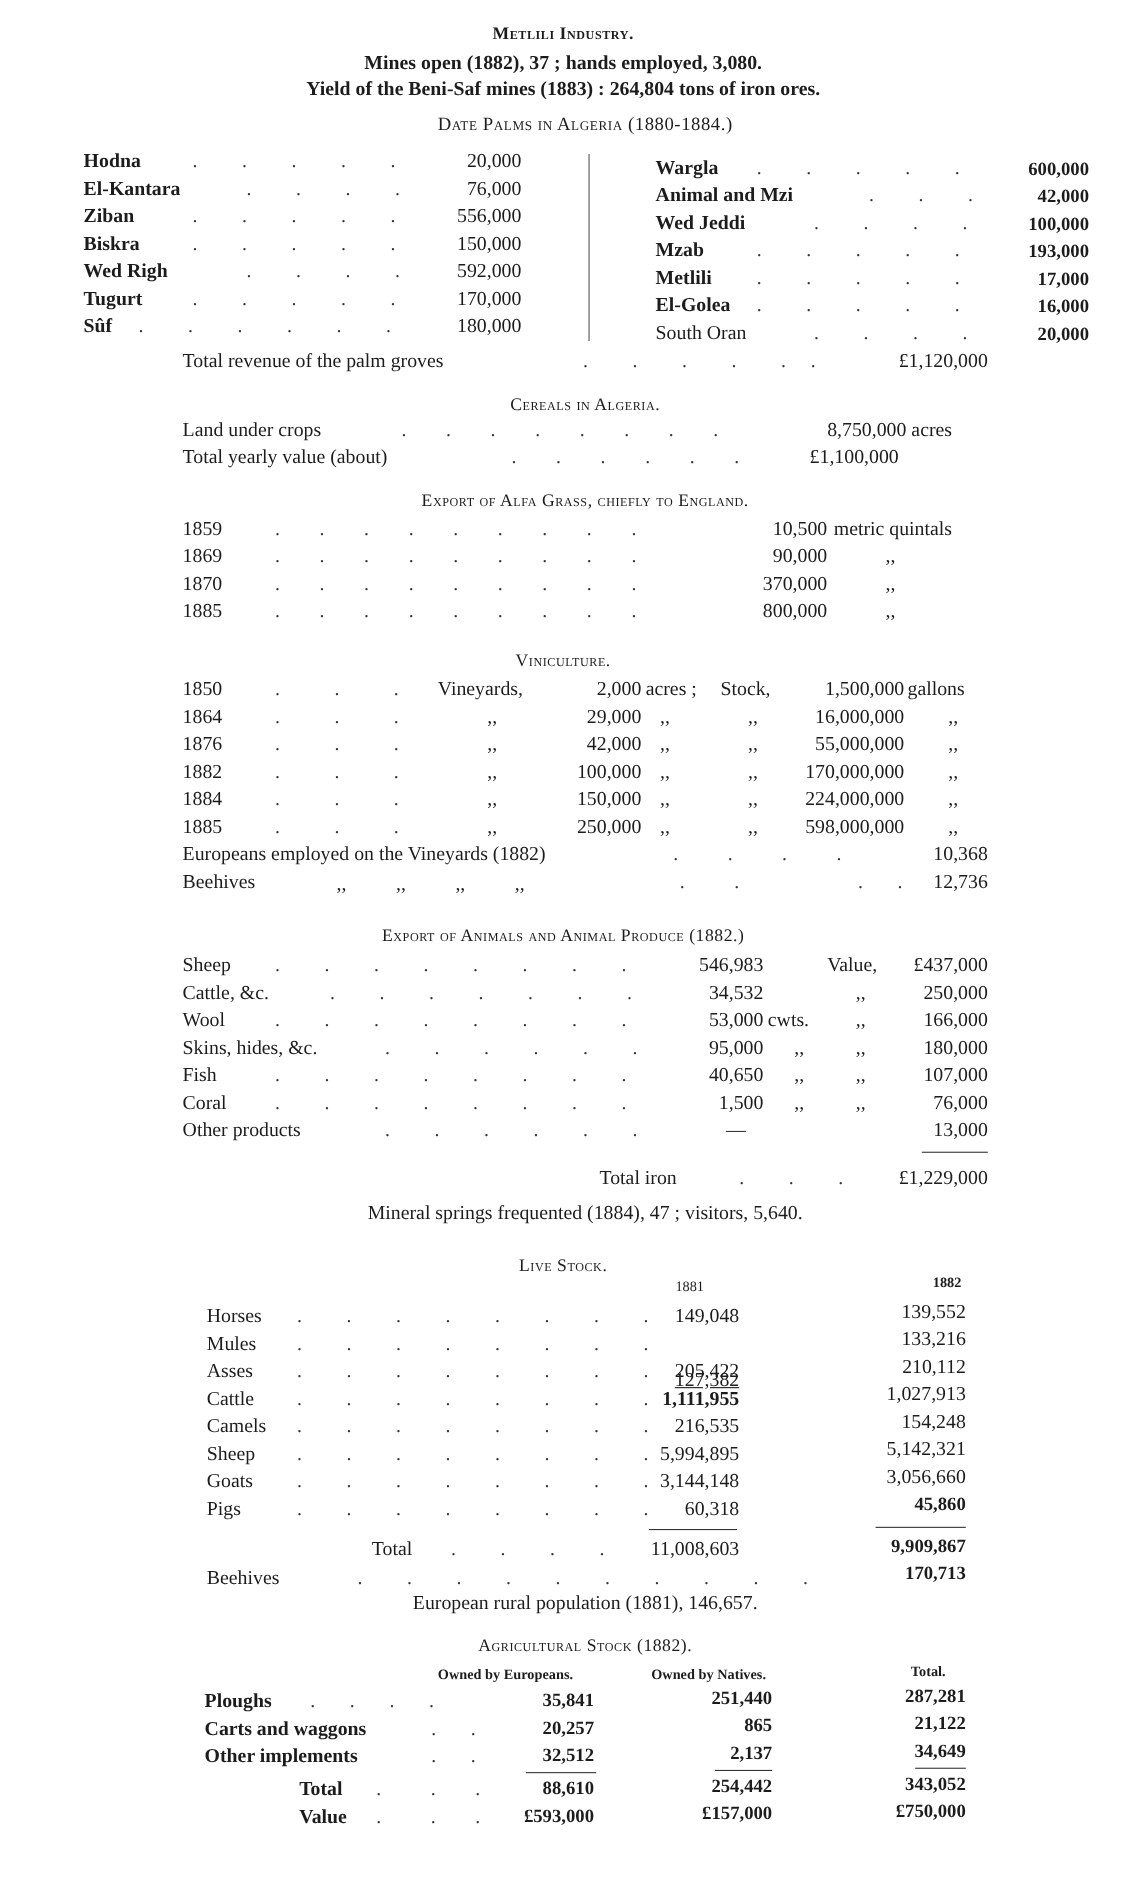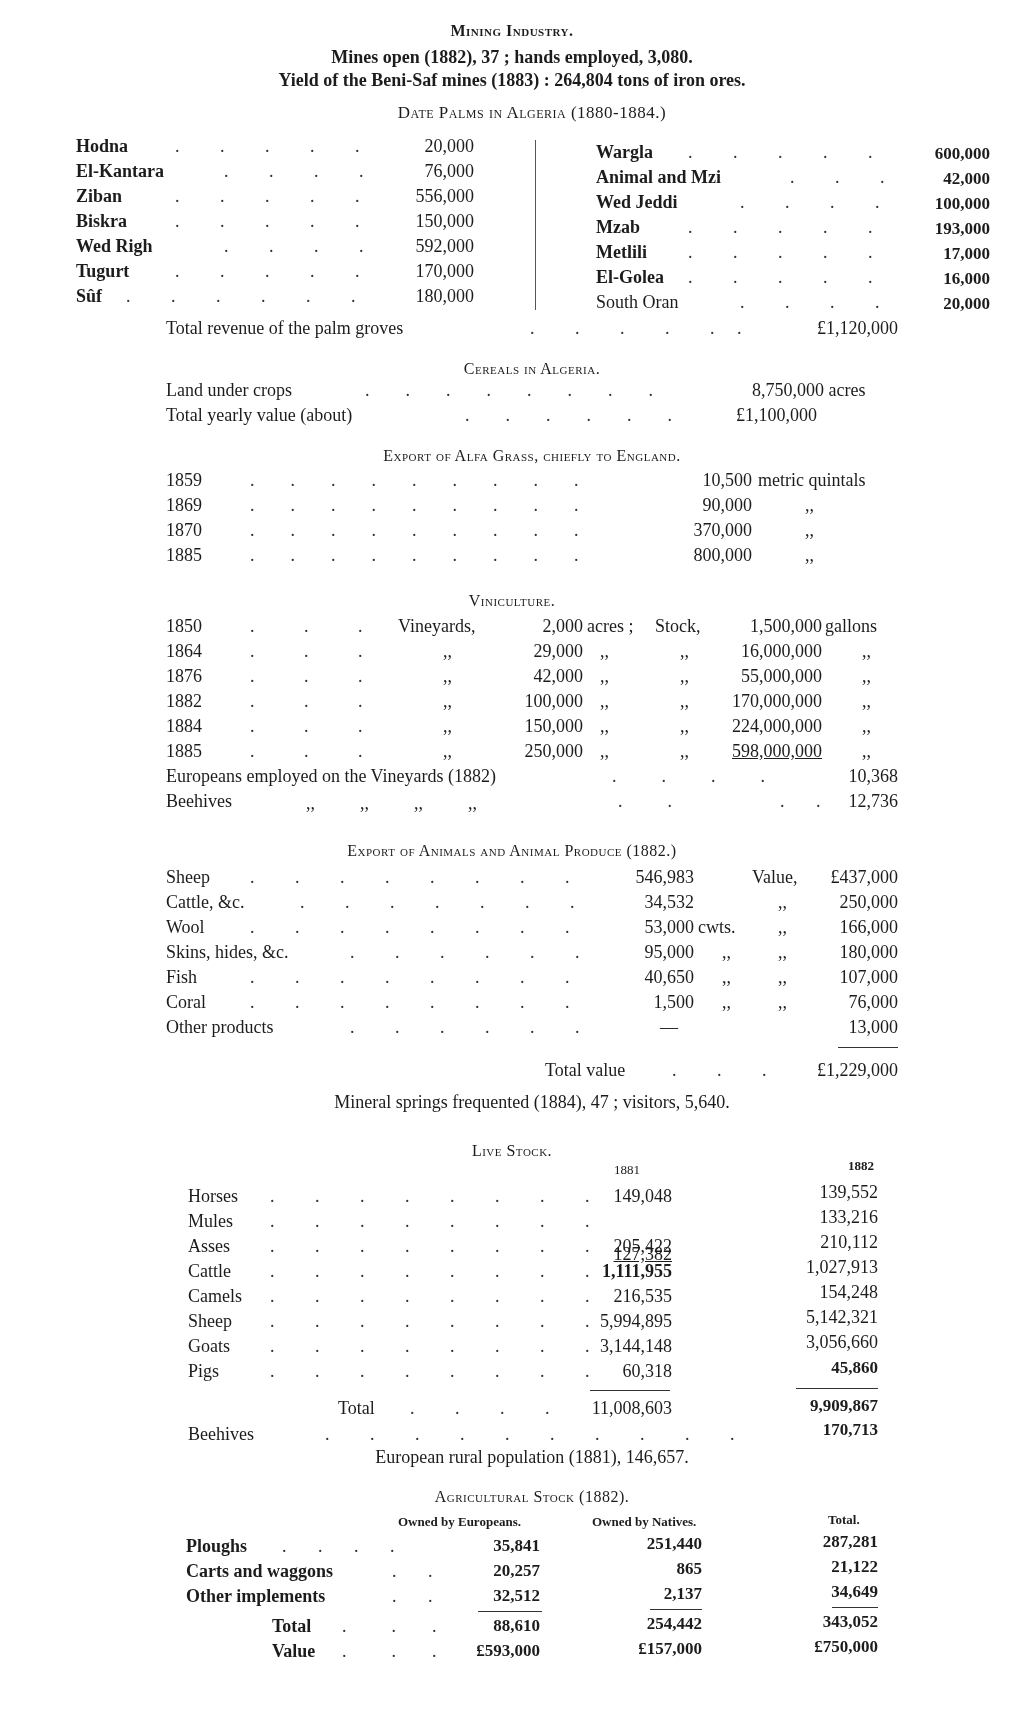--- a/index.html
+++ b/index.html
@@ -16,21 +16,21 @@
   .rule { position:absolute; height:0; border-top:1.5px solid #333; }
   .vline { position:absolute; width:0; border-left:1px solid #555; }
   .f18 { font-size:18px; }
   .f17 { font-size:17px; }
   .f16 { font-size:16px; }
   .f13 { font-size:13px; }
 </style>
 </head>
 <body>
 
-<div class="center sc bold f16" style="top:22px;">Mining Industry.</div>
+<div class="center sc bold f16" style="top:22px;">Metlili Industry.</div>
 <div class="center bold f18" style="top:47px;">Mines open (1882), 37 ; hands employed, 3,080.</div>
 <div class="center bold f18" style="top:70px;">Yield of the Beni-Saf mines (1883) : 264,804 tons of iron ores.</div>
 
 <div class="center sc f17" style="top:103px; left:20px;">Date Palms in Algeria (1880-1884.)</div>
 
 <div>
   <div>
     <div class="abs bold f18" style="left:76px; top:136px;">Hodna</div>
     <div class="dots f18" style="left:175px; top:136px;">.&nbsp;&nbsp;&nbsp;&nbsp;&nbsp;&nbsp;&nbsp;&nbsp;&nbsp;.&nbsp;&nbsp;&nbsp;&nbsp;&nbsp;&nbsp;&nbsp;&nbsp;&nbsp;.&nbsp;&nbsp;&nbsp;&nbsp;&nbsp;&nbsp;&nbsp;&nbsp;&nbsp;.&nbsp;&nbsp;&nbsp;&nbsp;&nbsp;&nbsp;&nbsp;&nbsp;&nbsp;.</div>
     <div class="abs f18 r" style="left:390px; width:84px; top:136px;">20,000</div>
@@ -203,21 +203,21 @@
   <div class="abs f18 r" style="left:705px; width:117px; top:716px;">224,000,000</div>
   <div class="abs f18" style="left:862px; top:716px;">,,</div>
 </div>
 <div>
   <div class="abs f18" style="left:166px; top:741px;">1885</div>
   <div class="dots f18" style="left:250px; top:741px;">.&nbsp;&nbsp;&nbsp;&nbsp;&nbsp;&nbsp;&nbsp;&nbsp;&nbsp;&nbsp;&nbsp;.&nbsp;&nbsp;&nbsp;&nbsp;&nbsp;&nbsp;&nbsp;&nbsp;&nbsp;&nbsp;&nbsp;.</div>
   <div class="abs f18" style="left:443px; top:741px;">,,</div>
   <div class="abs f18 r" style="left:500px; width:83px; top:741px;">250,000</div>
   <div class="abs f18" style="left:600px; top:741px;">,,</div>
   <div class="abs f18" style="left:680px; top:741px;">,,</div>
-  <div class="abs f18 r" style="left:705px; width:117px; top:741px;text-decoration:underline;">598,000,000</div>
+  <div class="abs f18 r" style="left:705px; width:117px; top:741px;">598,000,000</div>
   <div class="abs f18" style="left:862px; top:741px;">,,</div>
 </div>
 
 <div>
   <div class="abs f18" style="left:166px; top:766px;">Europeans employed on the Vineyards (1882)</div>
   <div class="dots f18" style="left:612px; top:766px;">.&nbsp;&nbsp;&nbsp;&nbsp;&nbsp;&nbsp;&nbsp;&nbsp;&nbsp;&nbsp;.&nbsp;&nbsp;&nbsp;&nbsp;&nbsp;&nbsp;&nbsp;&nbsp;&nbsp;&nbsp;.&nbsp;&nbsp;&nbsp;&nbsp;&nbsp;&nbsp;&nbsp;&nbsp;&nbsp;&nbsp;.</div>
   <div class="abs f18 r" style="left:800px; width:98px; top:766px;">10,368</div>
 </div>
 <div>
   <div class="abs f18" style="left:166px; top:791px;">Beehives</div>
@@ -275,21 +275,21 @@
   <div class="abs f18 r" style="left:800px; width:98px; top:992px;">76,000</div>
 </div>
 <div>
   <div class="abs f18" style="left:166px; top:1017px;">Other products</div>
   <div class="dots f18" style="left:350px; top:1017px;">.&nbsp;&nbsp;&nbsp;&nbsp;&nbsp;&nbsp;&nbsp;&nbsp;&nbsp;.&nbsp;&nbsp;&nbsp;&nbsp;&nbsp;&nbsp;&nbsp;&nbsp;&nbsp;.&nbsp;&nbsp;&nbsp;&nbsp;&nbsp;&nbsp;&nbsp;&nbsp;&nbsp;.&nbsp;&nbsp;&nbsp;&nbsp;&nbsp;&nbsp;&nbsp;&nbsp;&nbsp;.&nbsp;&nbsp;&nbsp;&nbsp;&nbsp;&nbsp;&nbsp;&nbsp;&nbsp;.</div>
   <div class="abs f18" style="left:660px; top:1017px;">—</div>
   <div class="abs f18 r" style="left:800px; width:98px; top:1017px;">13,000</div>
 </div>
 <div class="rule" style="left:838px; top:1047px; width:60px;"></div>
 <div>
-  <div class="abs f18" style="left:545px; top:1060px;">Total value</div>
+  <div class="abs f18" style="left:545px; top:1060px;">Total iron</div>
   <div class="dots f18" style="left:672px; top:1060px;">.&nbsp;&nbsp;&nbsp;&nbsp;&nbsp;&nbsp;&nbsp;&nbsp;&nbsp;.&nbsp;&nbsp;&nbsp;&nbsp;&nbsp;&nbsp;&nbsp;&nbsp;&nbsp;.</div>
   <div class="abs f18 r" style="left:780px; width:118px; top:1060px;">£1,229,000</div>
 </div>
 <div class="center f18" style="top:1092px; left:20px;">Mineral springs frequented (1884), 47 ; visitors, 5,640.</div>
 
 <div class="center sc f16" style="top:1142px; left:0px;">Live Stock.</div>
 <div class="abs f13" style="left:614px; top:1162px;">1881</div>
 <div class="abs bold f13" style="left:848px; top:1158px;">1882</div>
 
 <div>

